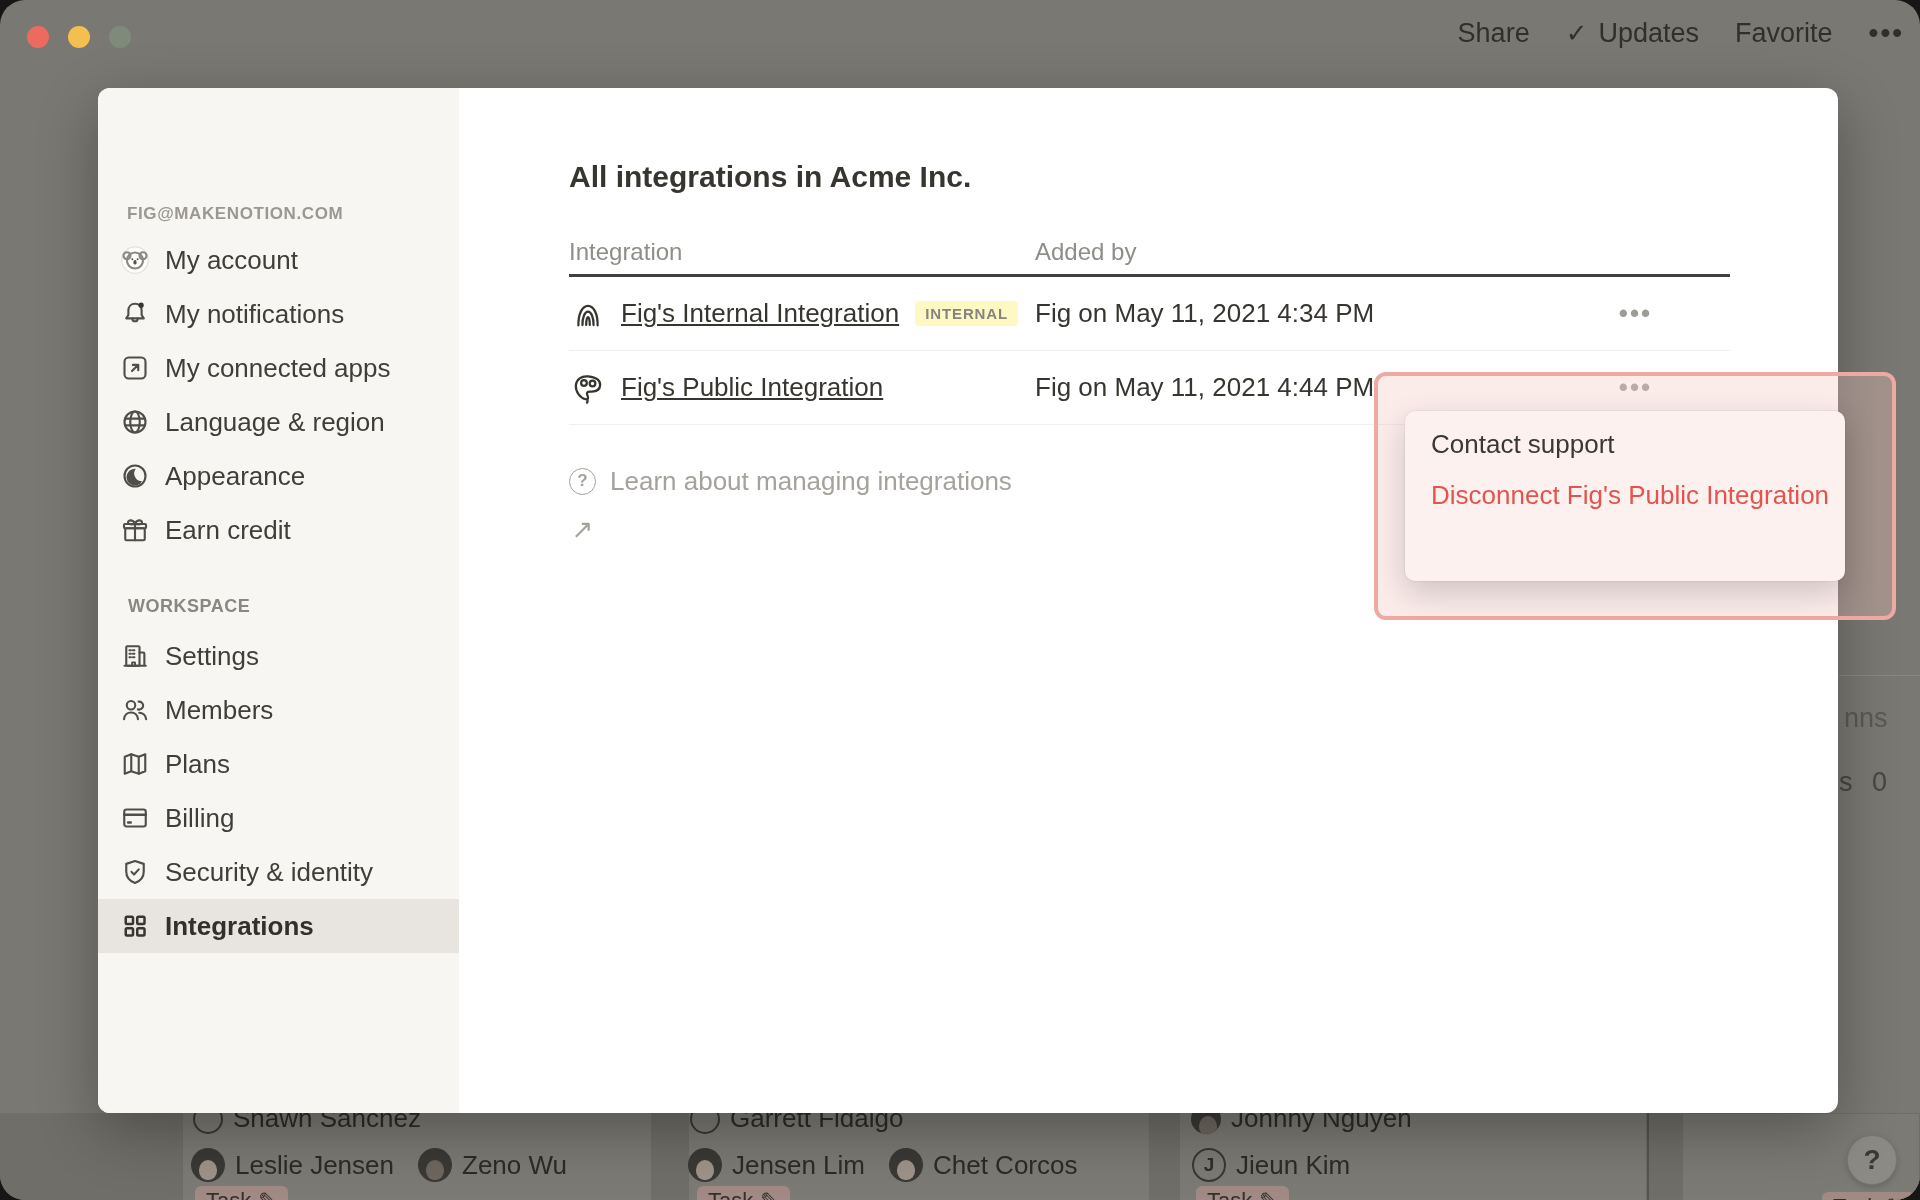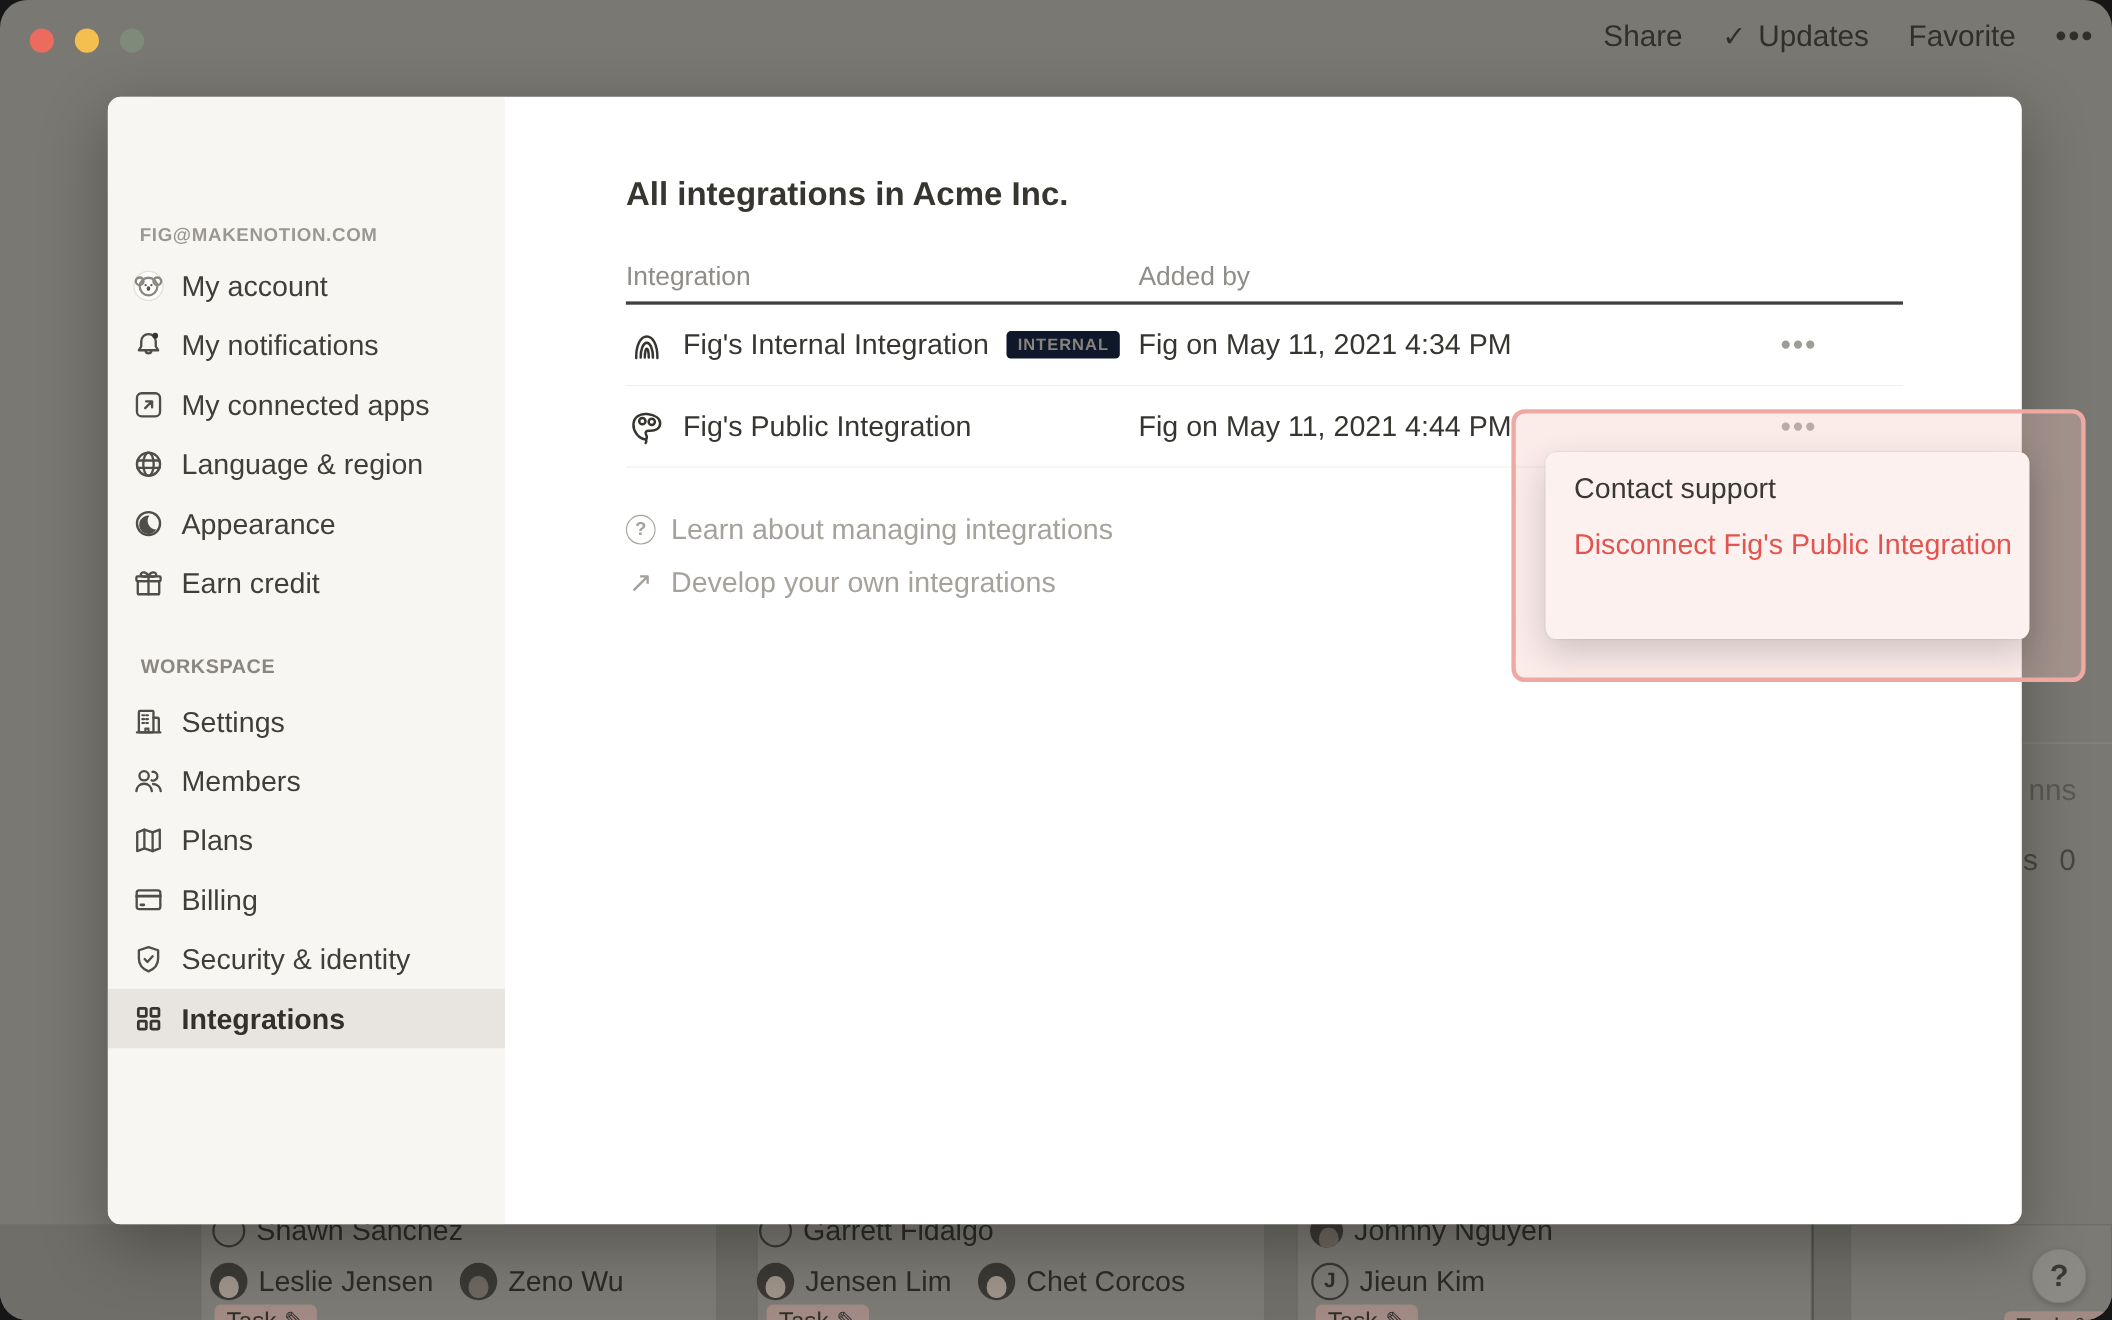--- a/index.html
+++ b/index.html
@@ -57,22 +57,22 @@
   main { flex:1; position:relative; }
   .page-title { position:absolute; left:110px; top:69px; height:40px; line-height:40px; font-size:30px; font-weight:700; color:#37352f; }
   .tbl { position:absolute; left:110px; right:108px; top:141px; }
   .thead { height:48px; display:grid; grid-template-columns:466px 506px 1fr; align-items:center;
            border-bottom:3px solid #404040; color:#8f8d87; font-size:24px; }
   .trow { height:74px; display:grid; grid-template-columns:466px 506px 1fr; align-items:center;
           border-bottom:1px solid #f0efec; font-size:26px; color:#37352f; }
   .cell-name { display:flex; align-items:center; gap:14px; min-width:0; }
   .int-icon { width:38px; height:38px; flex:none; display:flex; align-items:center; justify-content:center; }
   .int-icon svg { width:36px; height:36px; stroke:#37352f; fill:none; stroke-width:1.5; stroke-linecap:round; stroke-linejoin:round; }
-  .int-name { font-weight:500; white-space:nowrap; }
-  .badge { margin-left:2px; background:#0f172a; color:#86847e; font-size:15px; font-weight:700; letter-spacing:.9px;
+  .int-name { font-weight:500; white-space:nowrap;text-decoration:underline; }
+  .badge { margin-left:2px; background:#fef9c3; color:#86847e; font-size:15px; font-weight:700; letter-spacing:.9px;
            padding:4px 10px; border-radius:4px; flex:none; }
   .rowdots { justify-self:center; color:#9e9c96; font-size:26px; font-weight:700; letter-spacing:2px; cursor:pointer; }
   .links { position:absolute; left:110px; top:369px; }
   .linkrow { height:48px; display:flex; align-items:center; gap:14px; color:#a5a29c; font-size:26px; cursor:pointer; }
   .qcirc { width:27px; height:27px; border:1.8px solid #a5a29c; border-radius:50%; display:flex; align-items:center;
            justify-content:center; font-size:17px; font-weight:600; flex:none; }
   .ne-arrow { font-size:26px; width:27px; text-align:center; flex:none; }
 
   
   .spotlight { position:absolute; left:1374px; top:372px; width:522px; height:248px; border:4px solid #efa9a3;
@@ -337,21 +337,20 @@
           </div>
         </div>
 
         <div class="links">
           <div class="linkrow">
             <span class="qcirc">?</span>
             <span>Learn about managing integrations</span>
           </div>
           <div class="linkrow">
             <span class="ne-arrow">↗</span>
-            <span>Develop your own integrations</span>
           </div>
         </div>
       </main>
     </div>
 
     <div class="spotlight"></div>
 
     <div class="ctxmenu">
       <div class="mitem">Contact support</div>
       <div class="mitem danger">Disconnect Fig's Public Integration</div>

